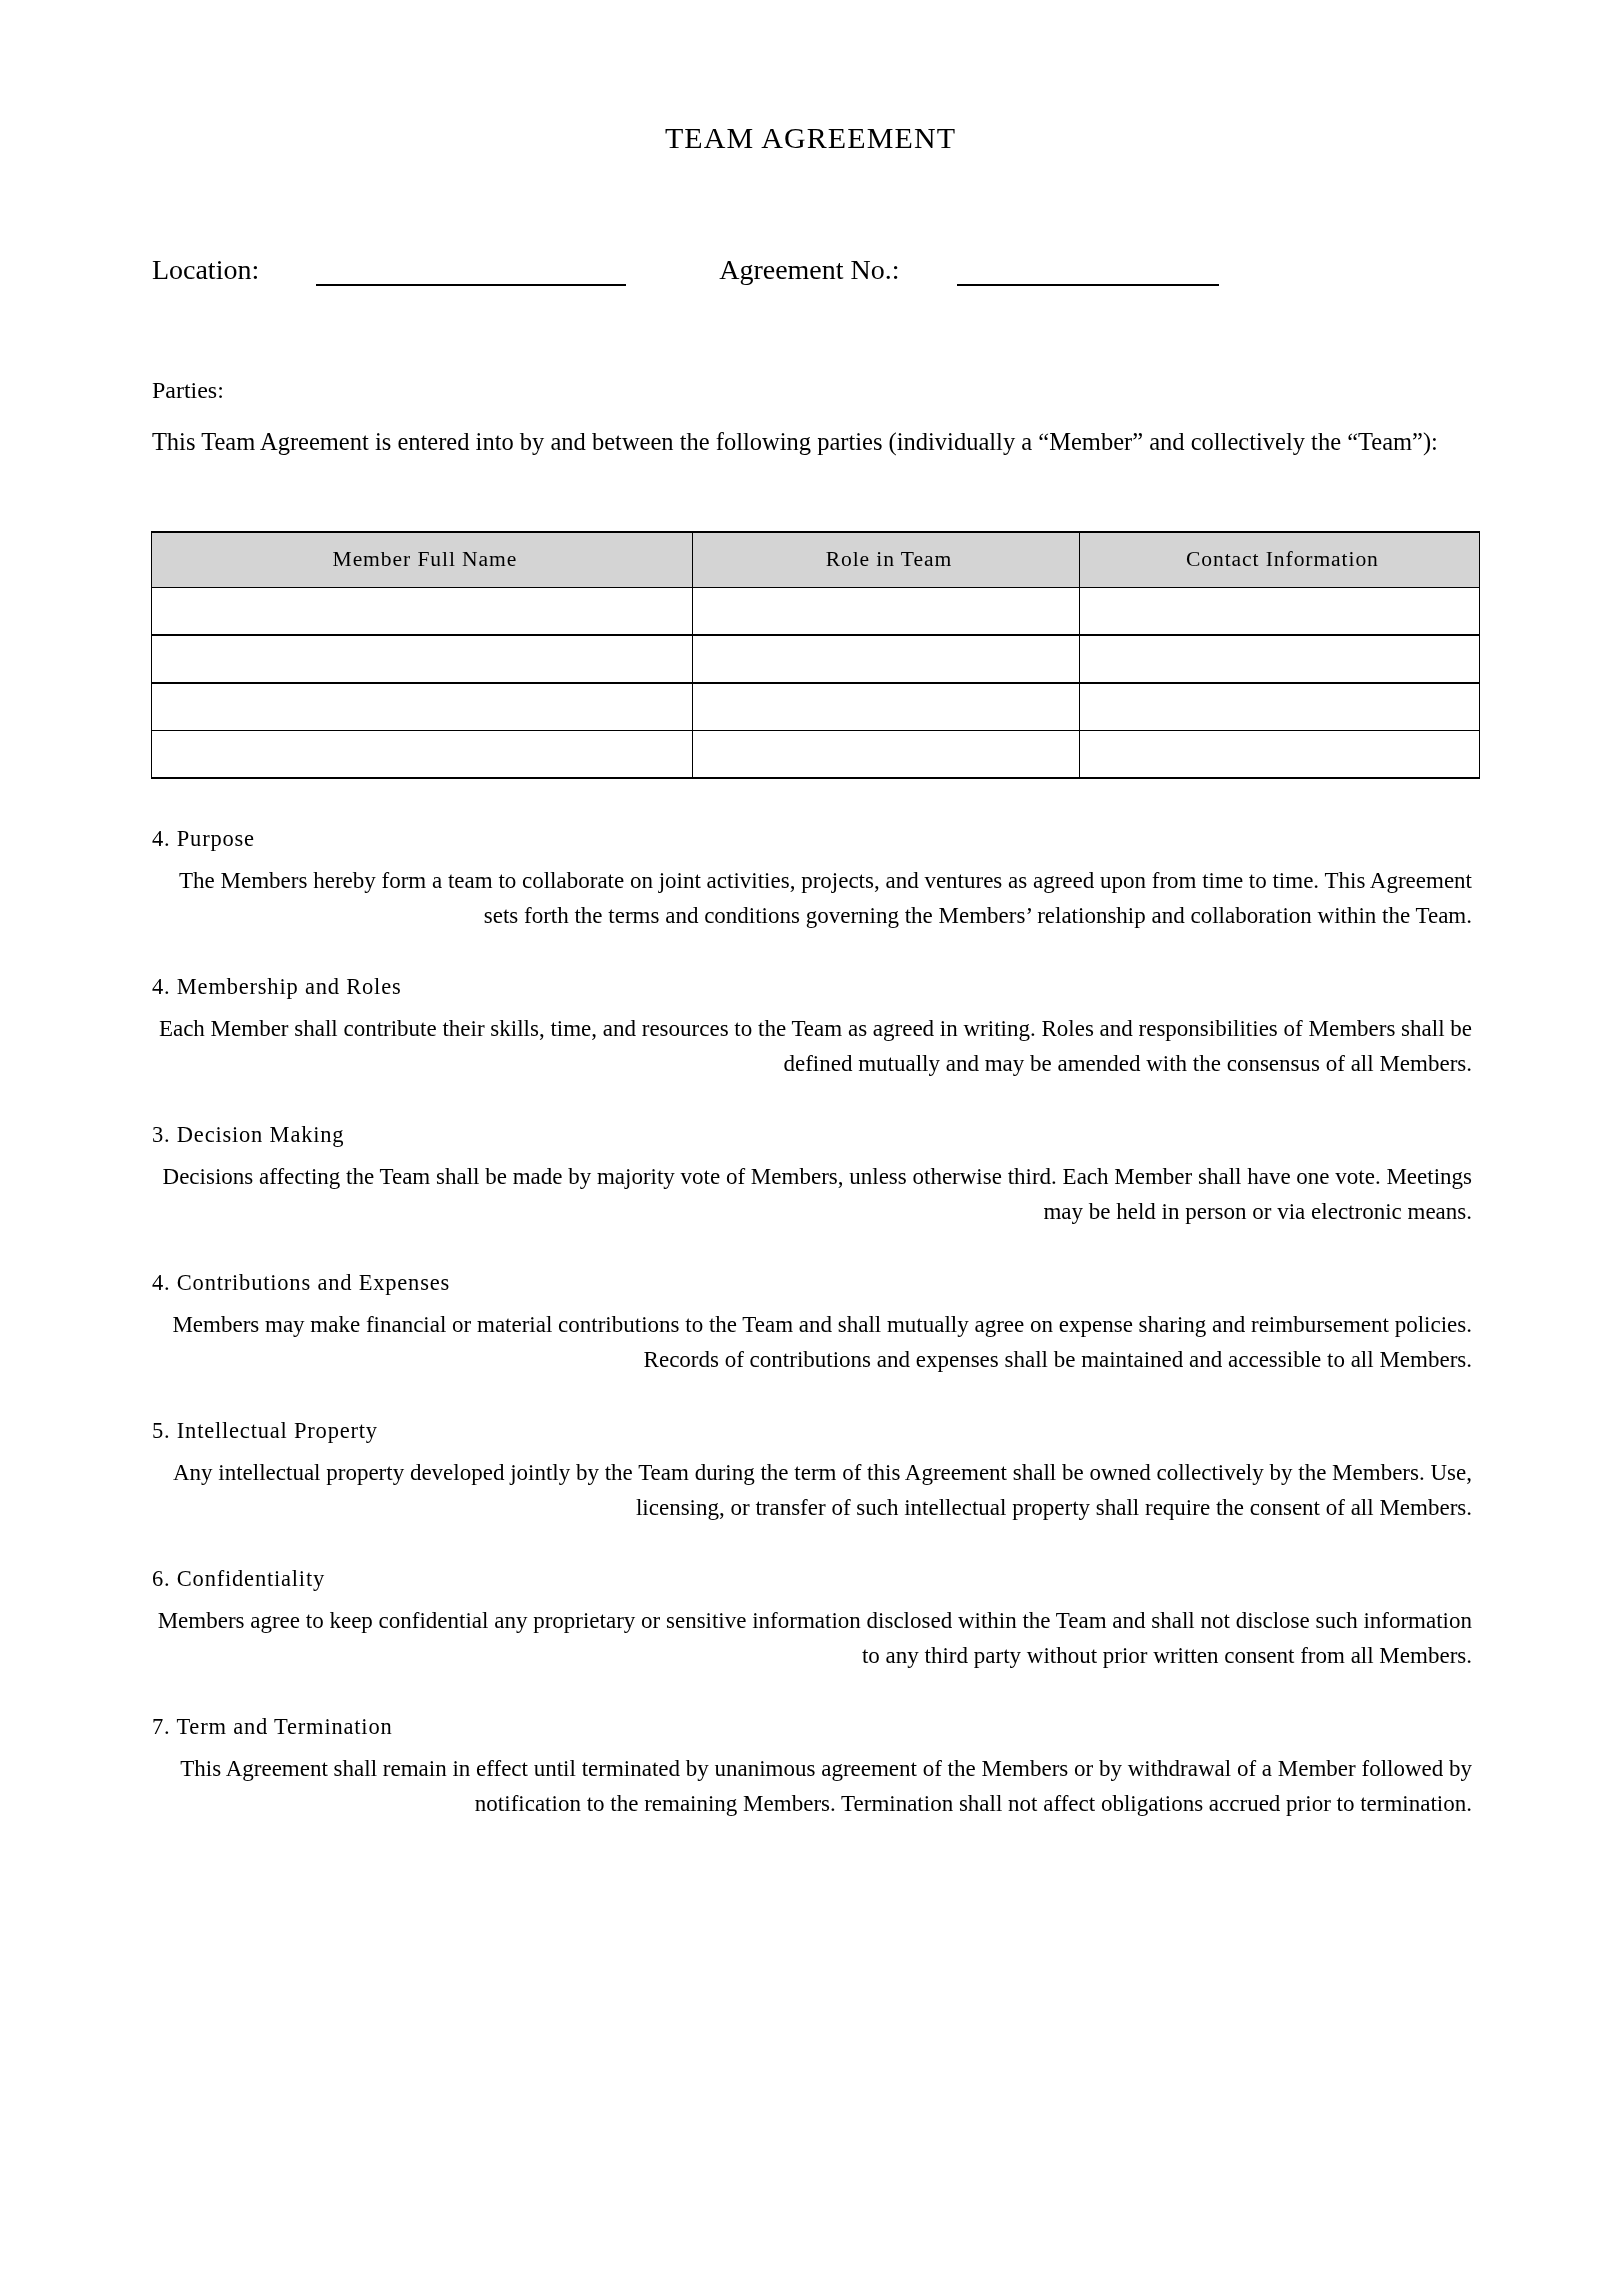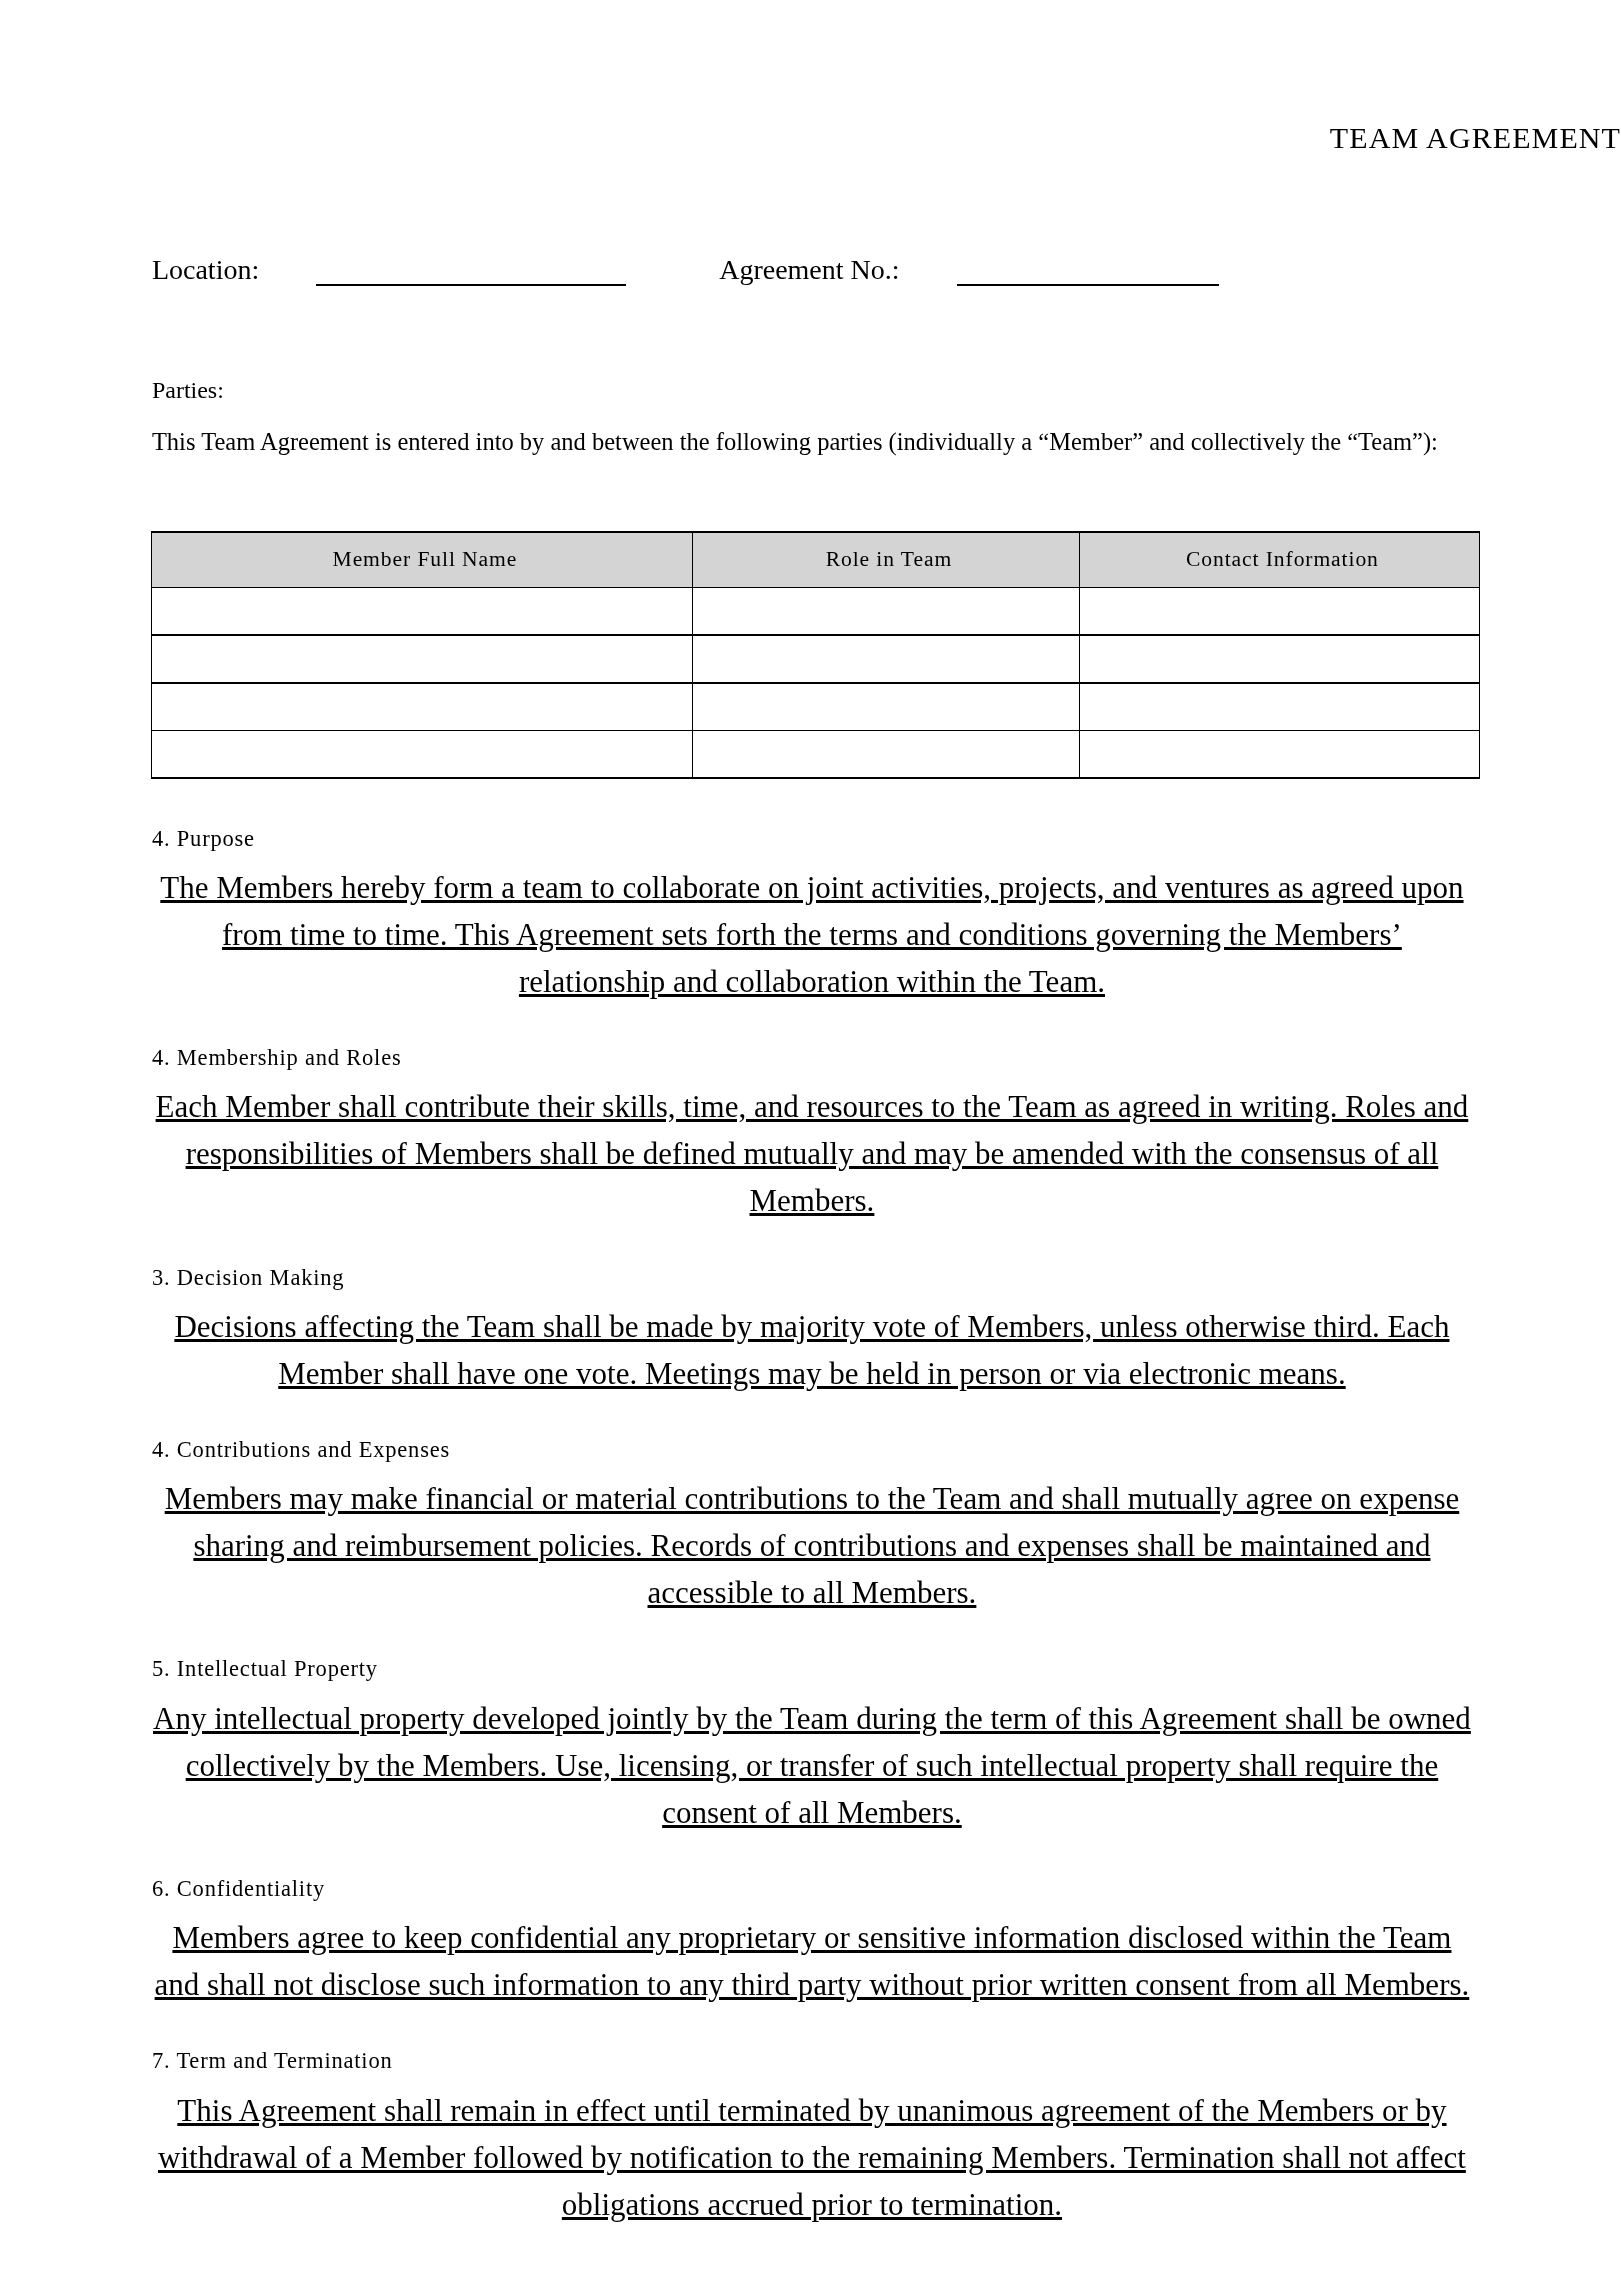--- a/index.html
+++ b/index.html
@@ -20,21 +20,21 @@
     position: relative;
     width: 1621px;
     height: 2293px;
     box-sizing: border-box;
     padding: 0;
     overflow: hidden;
   }
 
   
   .doc-title {
-    text-align: right;
+    text-align: center;
     font-size: 30px;
     letter-spacing: 1.1px;
     font-weight: normal;
     margin: 0;
     padding-top: 121px;
     line-height: 1.1;
   }
 
   
   .content {
@@ -129,25 +129,24 @@
   .section + .section { margin-top: 42px; }
 
   .section-heading {
     font-size: 22.5px;
     letter-spacing: 0.8px;
     line-height: 1.0;
     margin: 0 0 0 0;
     font-weight: normal;
   }
   .section-body {
-    font-size: 31px;
+    font-size: 23px;
     line-height: 1.52;
     margin: 13.7px 0 0 0;
-    text-align: center;
-    text-decoration: underline;
+    text-align: right;
   }
 </style>
 </head>
 <body>
 
 <div class="page">
 
   <h1 class="doc-title">TEAM AGREEMENT</h1>
 
   <div class="content">

